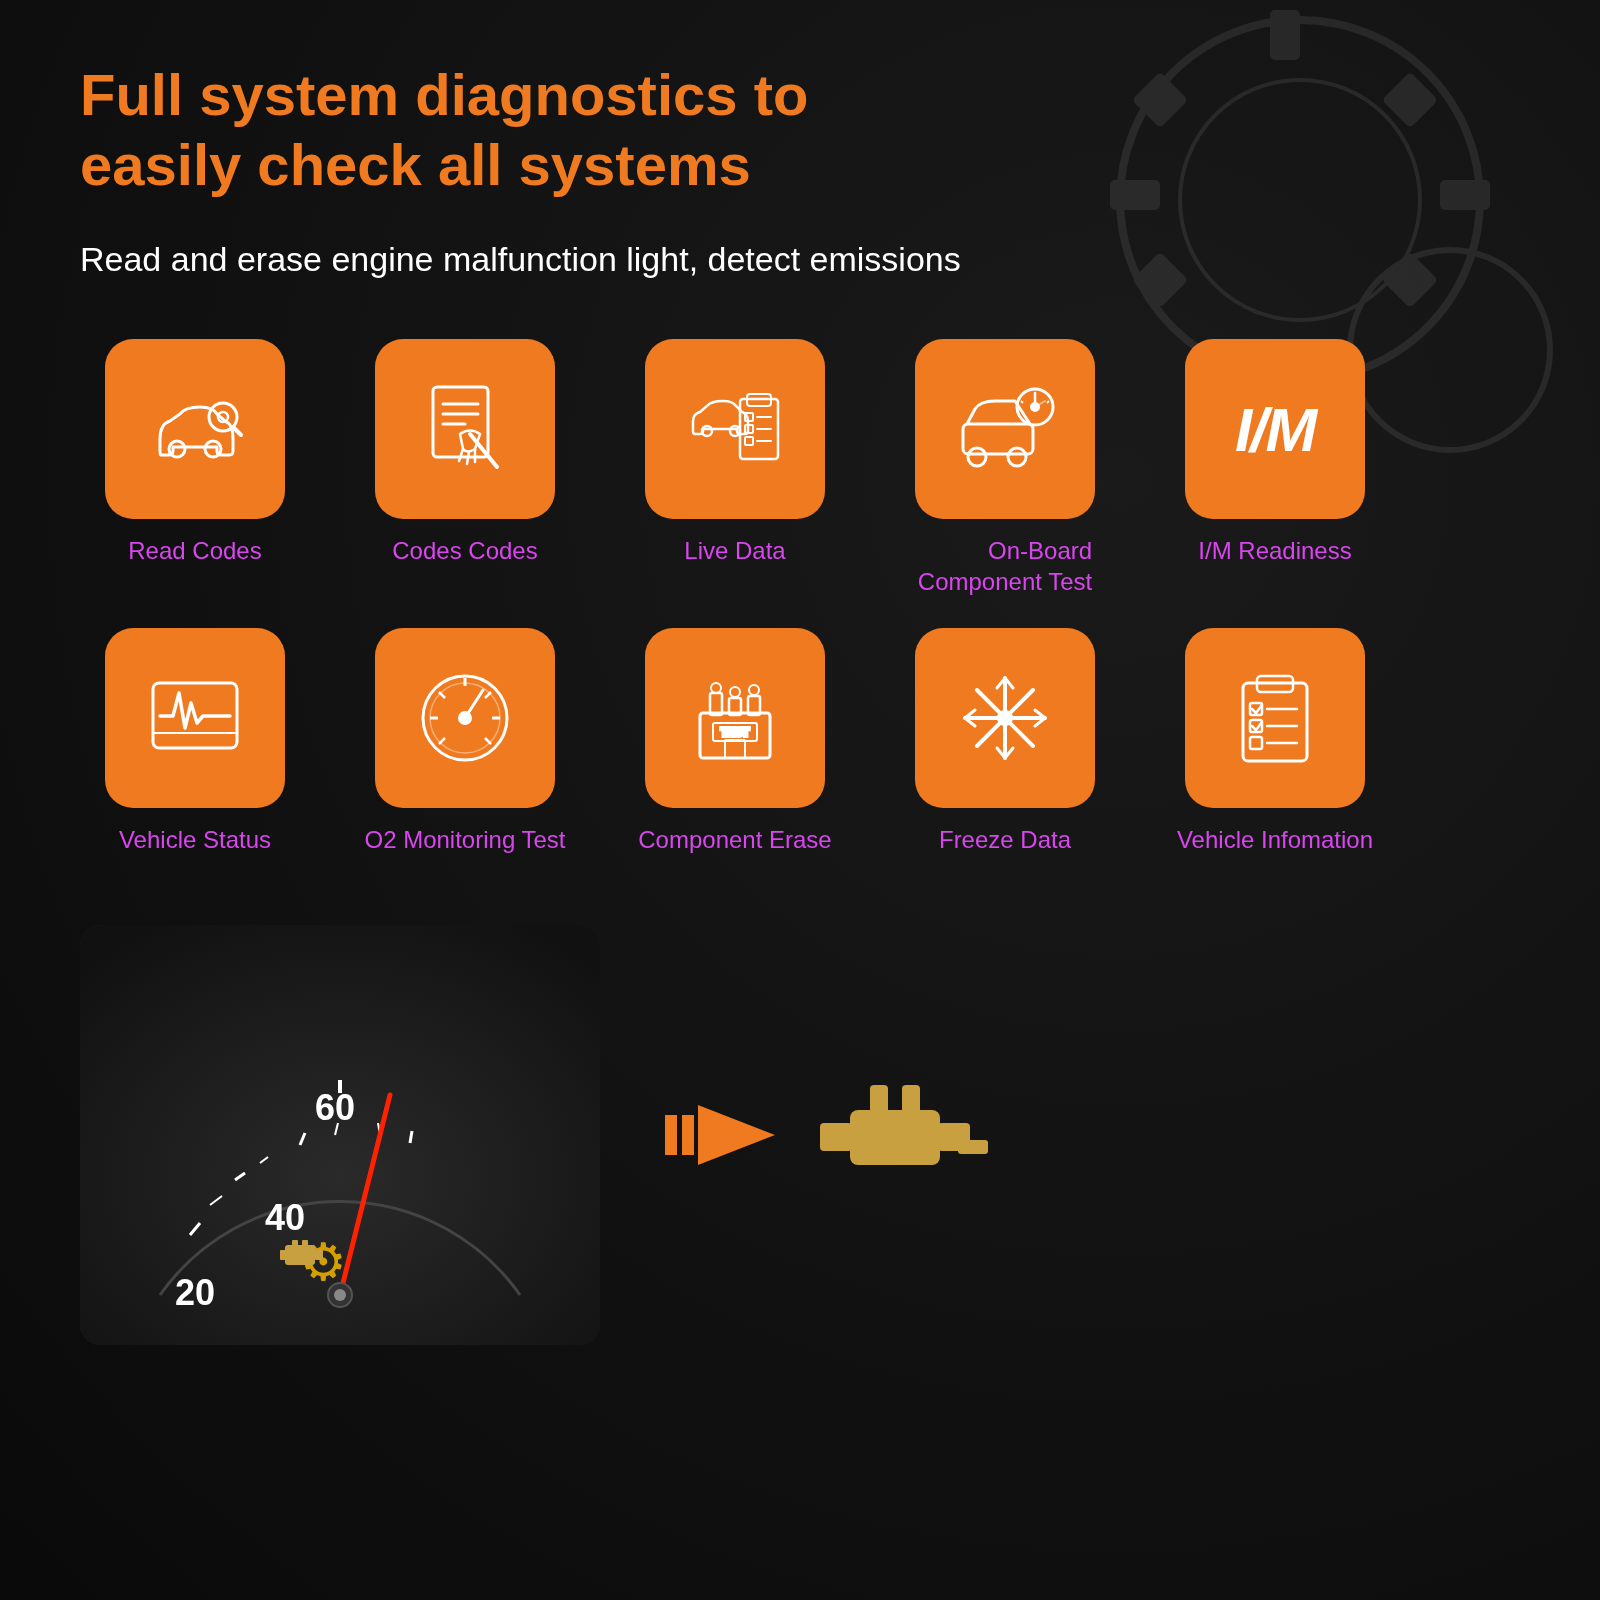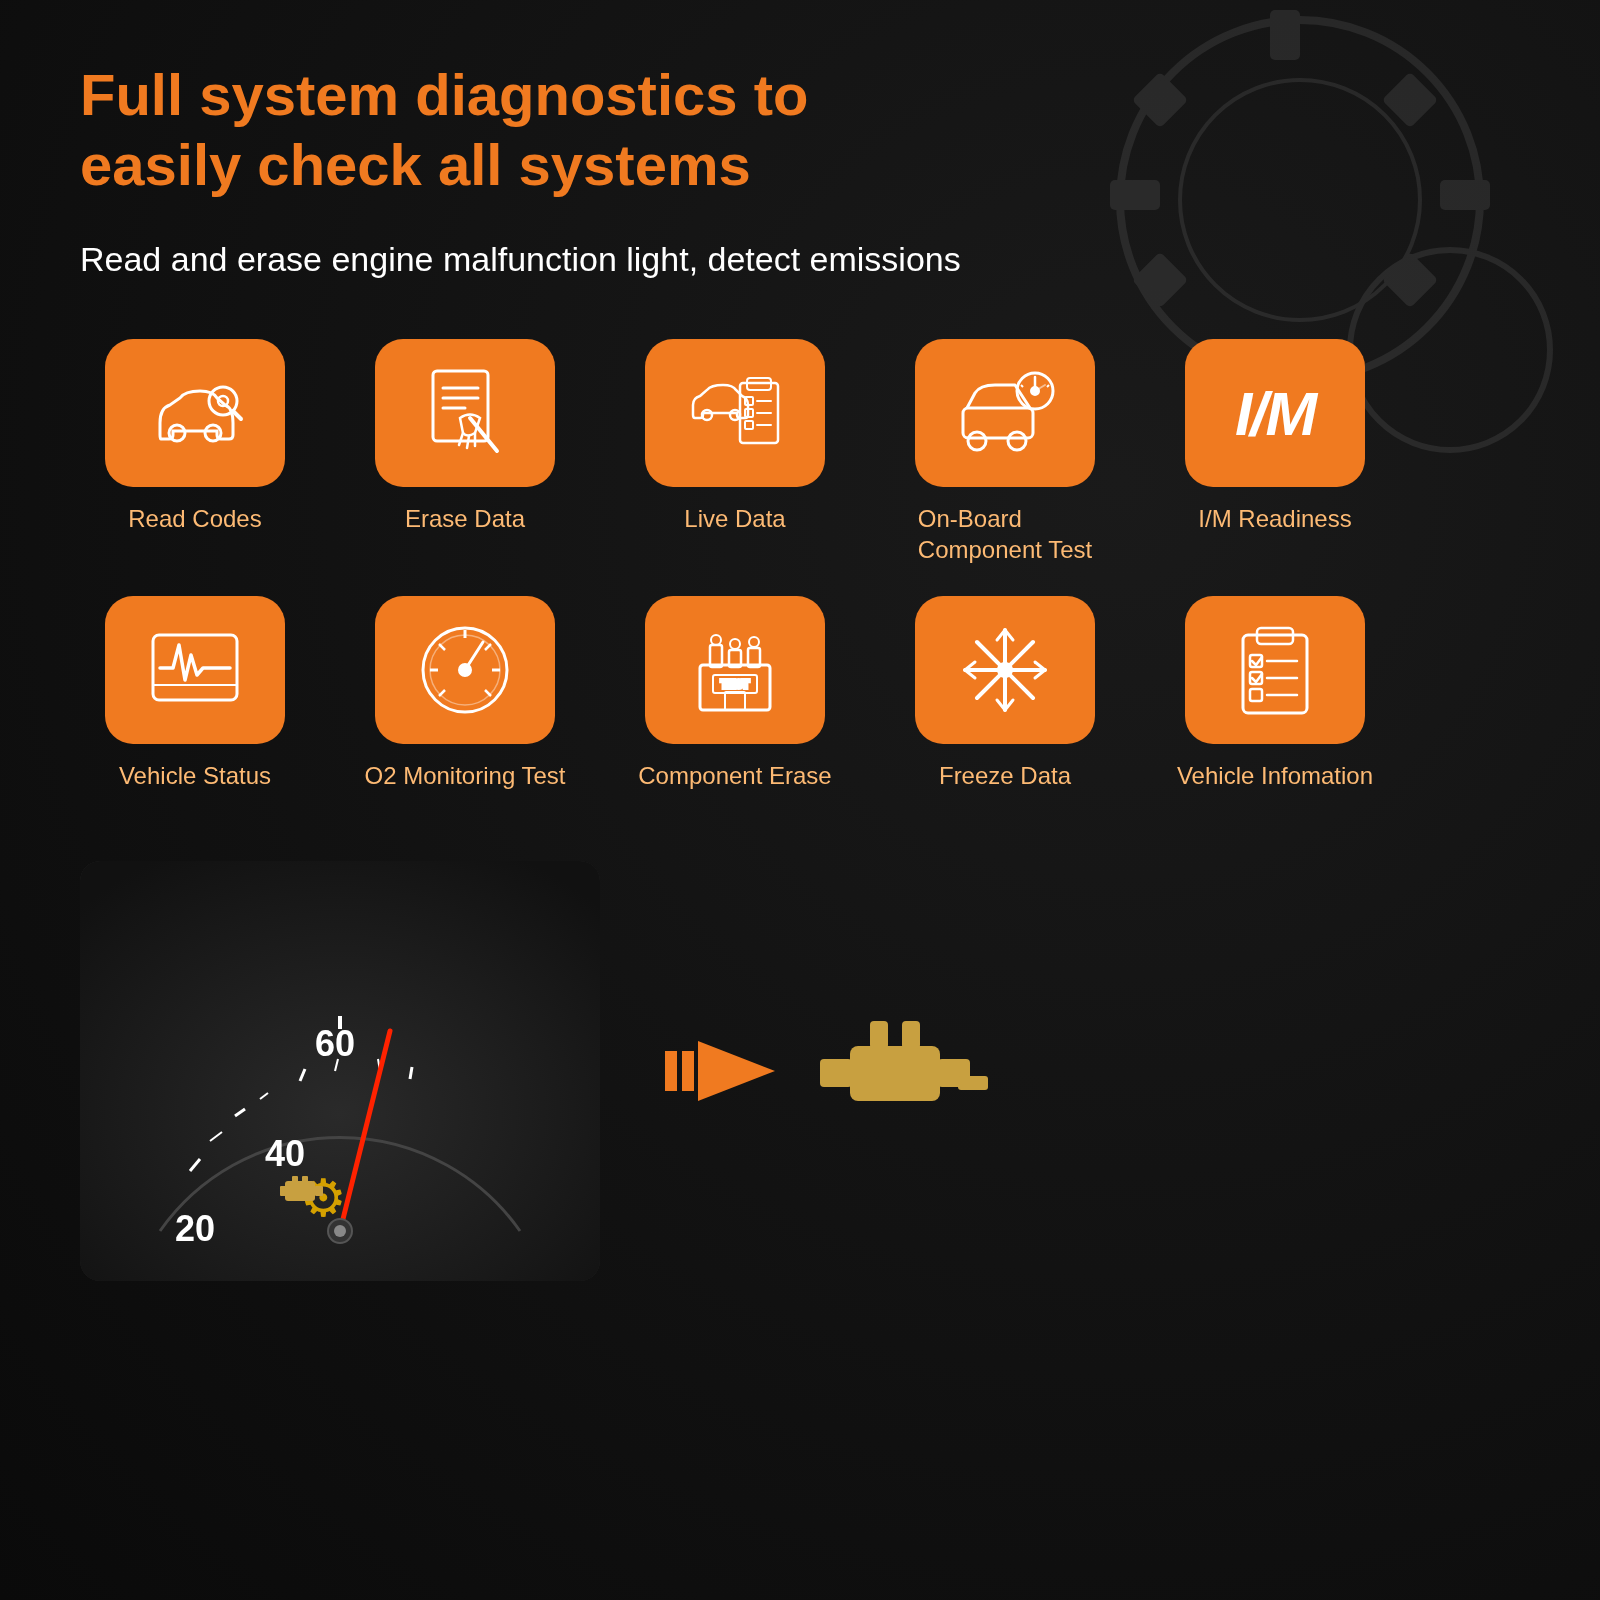--- a/index.html
+++ b/index.html
@@ -70,21 +70,21 @@
     .feature-item {
       display: flex;
       flex-direction: column;
       align-items: center;
       gap: 16px;
       width: 230px;
     }
 
     .feature-icon-box {
       width: 180px;
-      height: 148px;
+      height: 180px;
       background: #f07a20;
       border-radius: 28px;
       display: flex;
       align-items: center;
       justify-content: center;
     }
 
     .feature-icon-box svg {
       width: 100px;
       height: 100px;
@@ -95,22 +95,22 @@
 
     .feature-icon-box.im-box {
       font-size: 60px;
       font-weight: 900;
       color: white;
       font-style: italic;
     }
 
     .feature-label {
       font-size: 24px;
-      color: #fdba74;
-      text-align: left;
+      color: #d946ef;
+      text-align: right;
       line-height: 1.3;
     }
 
     
     .bottom-section {
       display: flex;
       align-items: center;
       gap: 60px;
       margin-top: 20px;
     }
@@ -195,21 +195,21 @@
 
             <line x1="55" y1="55" x2="82" y2="88" stroke="white" stroke-width="4" stroke-linecap="round"></line>
 
             <path d="M45 55 Q55 48 65 55 L60 70 Q52 75 48 70 Z" stroke="white" stroke-width="2.5" fill="none"></path>
 
             <line x1="48" y1="70" x2="44" y2="82" stroke="white" stroke-width="2.5" stroke-linecap="round"></line>
             <line x1="54" y1="73" x2="52" y2="85" stroke="white" stroke-width="2.5" stroke-linecap="round"></line>
             <line x1="60" y1="70" x2="60" y2="83" stroke="white" stroke-width="2.5" stroke-linecap="round"></line>
           </svg>
         </div>
-        <span class="feature-label">Erase Data</span>
+        <span class="feature-label">Codes Codes</span>
       </div>
 
       <div class="feature-item">
         <div class="feature-icon-box">
           <svg viewBox="0 0 100 100" xmlns="http://www.w3.org/2000/svg">
 
             <path d="M8 42 Q8 35 15 33 L22 27 Q26 22 38 22 Q48 22 51 27 L57 33 Q63 35 63 42 L63 52 Q63 55 60 55 L55 55 Q52 55 52 52 L52 50 L18 50 L18 52 Q18 55 15 55 L10 55 Q8 55 8 52 Z" stroke="white" stroke-width="2.5" fill="none"></path>
             <circle cx="22" cy="52" r="5" stroke="white" stroke-width="2.5" fill="none"></circle>
             <circle cx="50" cy="52" r="5" stroke="white" stroke-width="2.5" fill="none"></circle>
 

